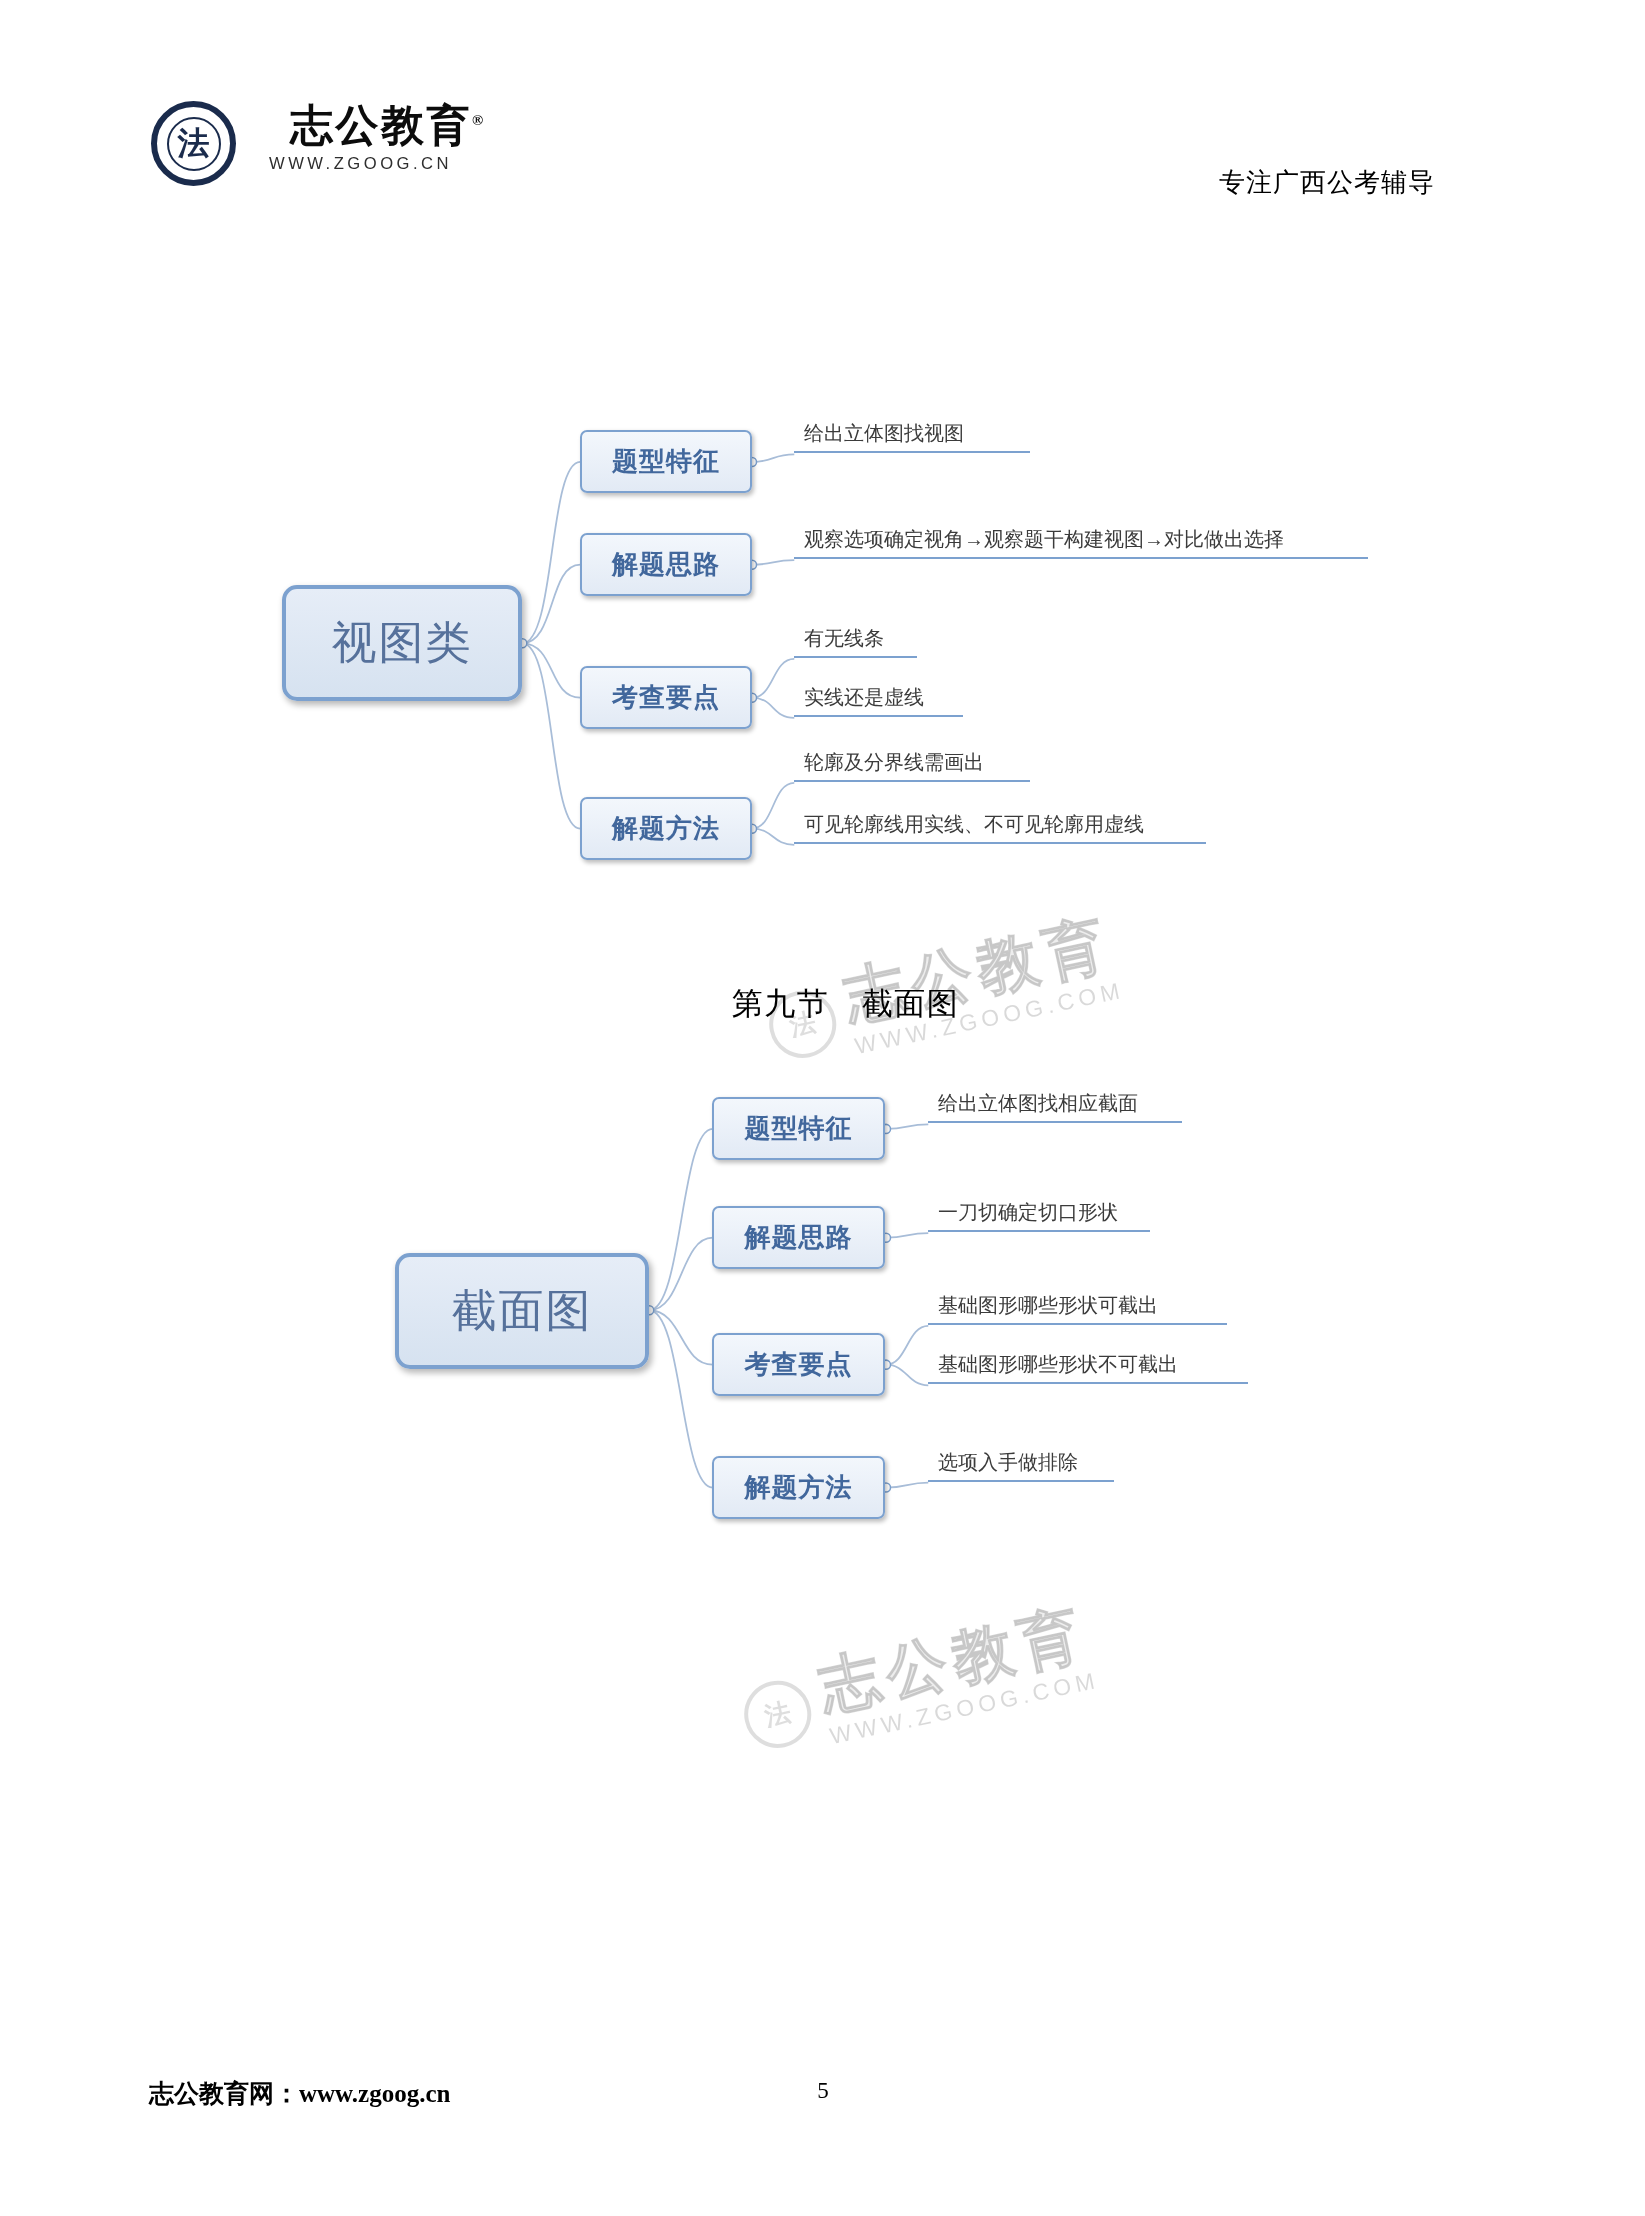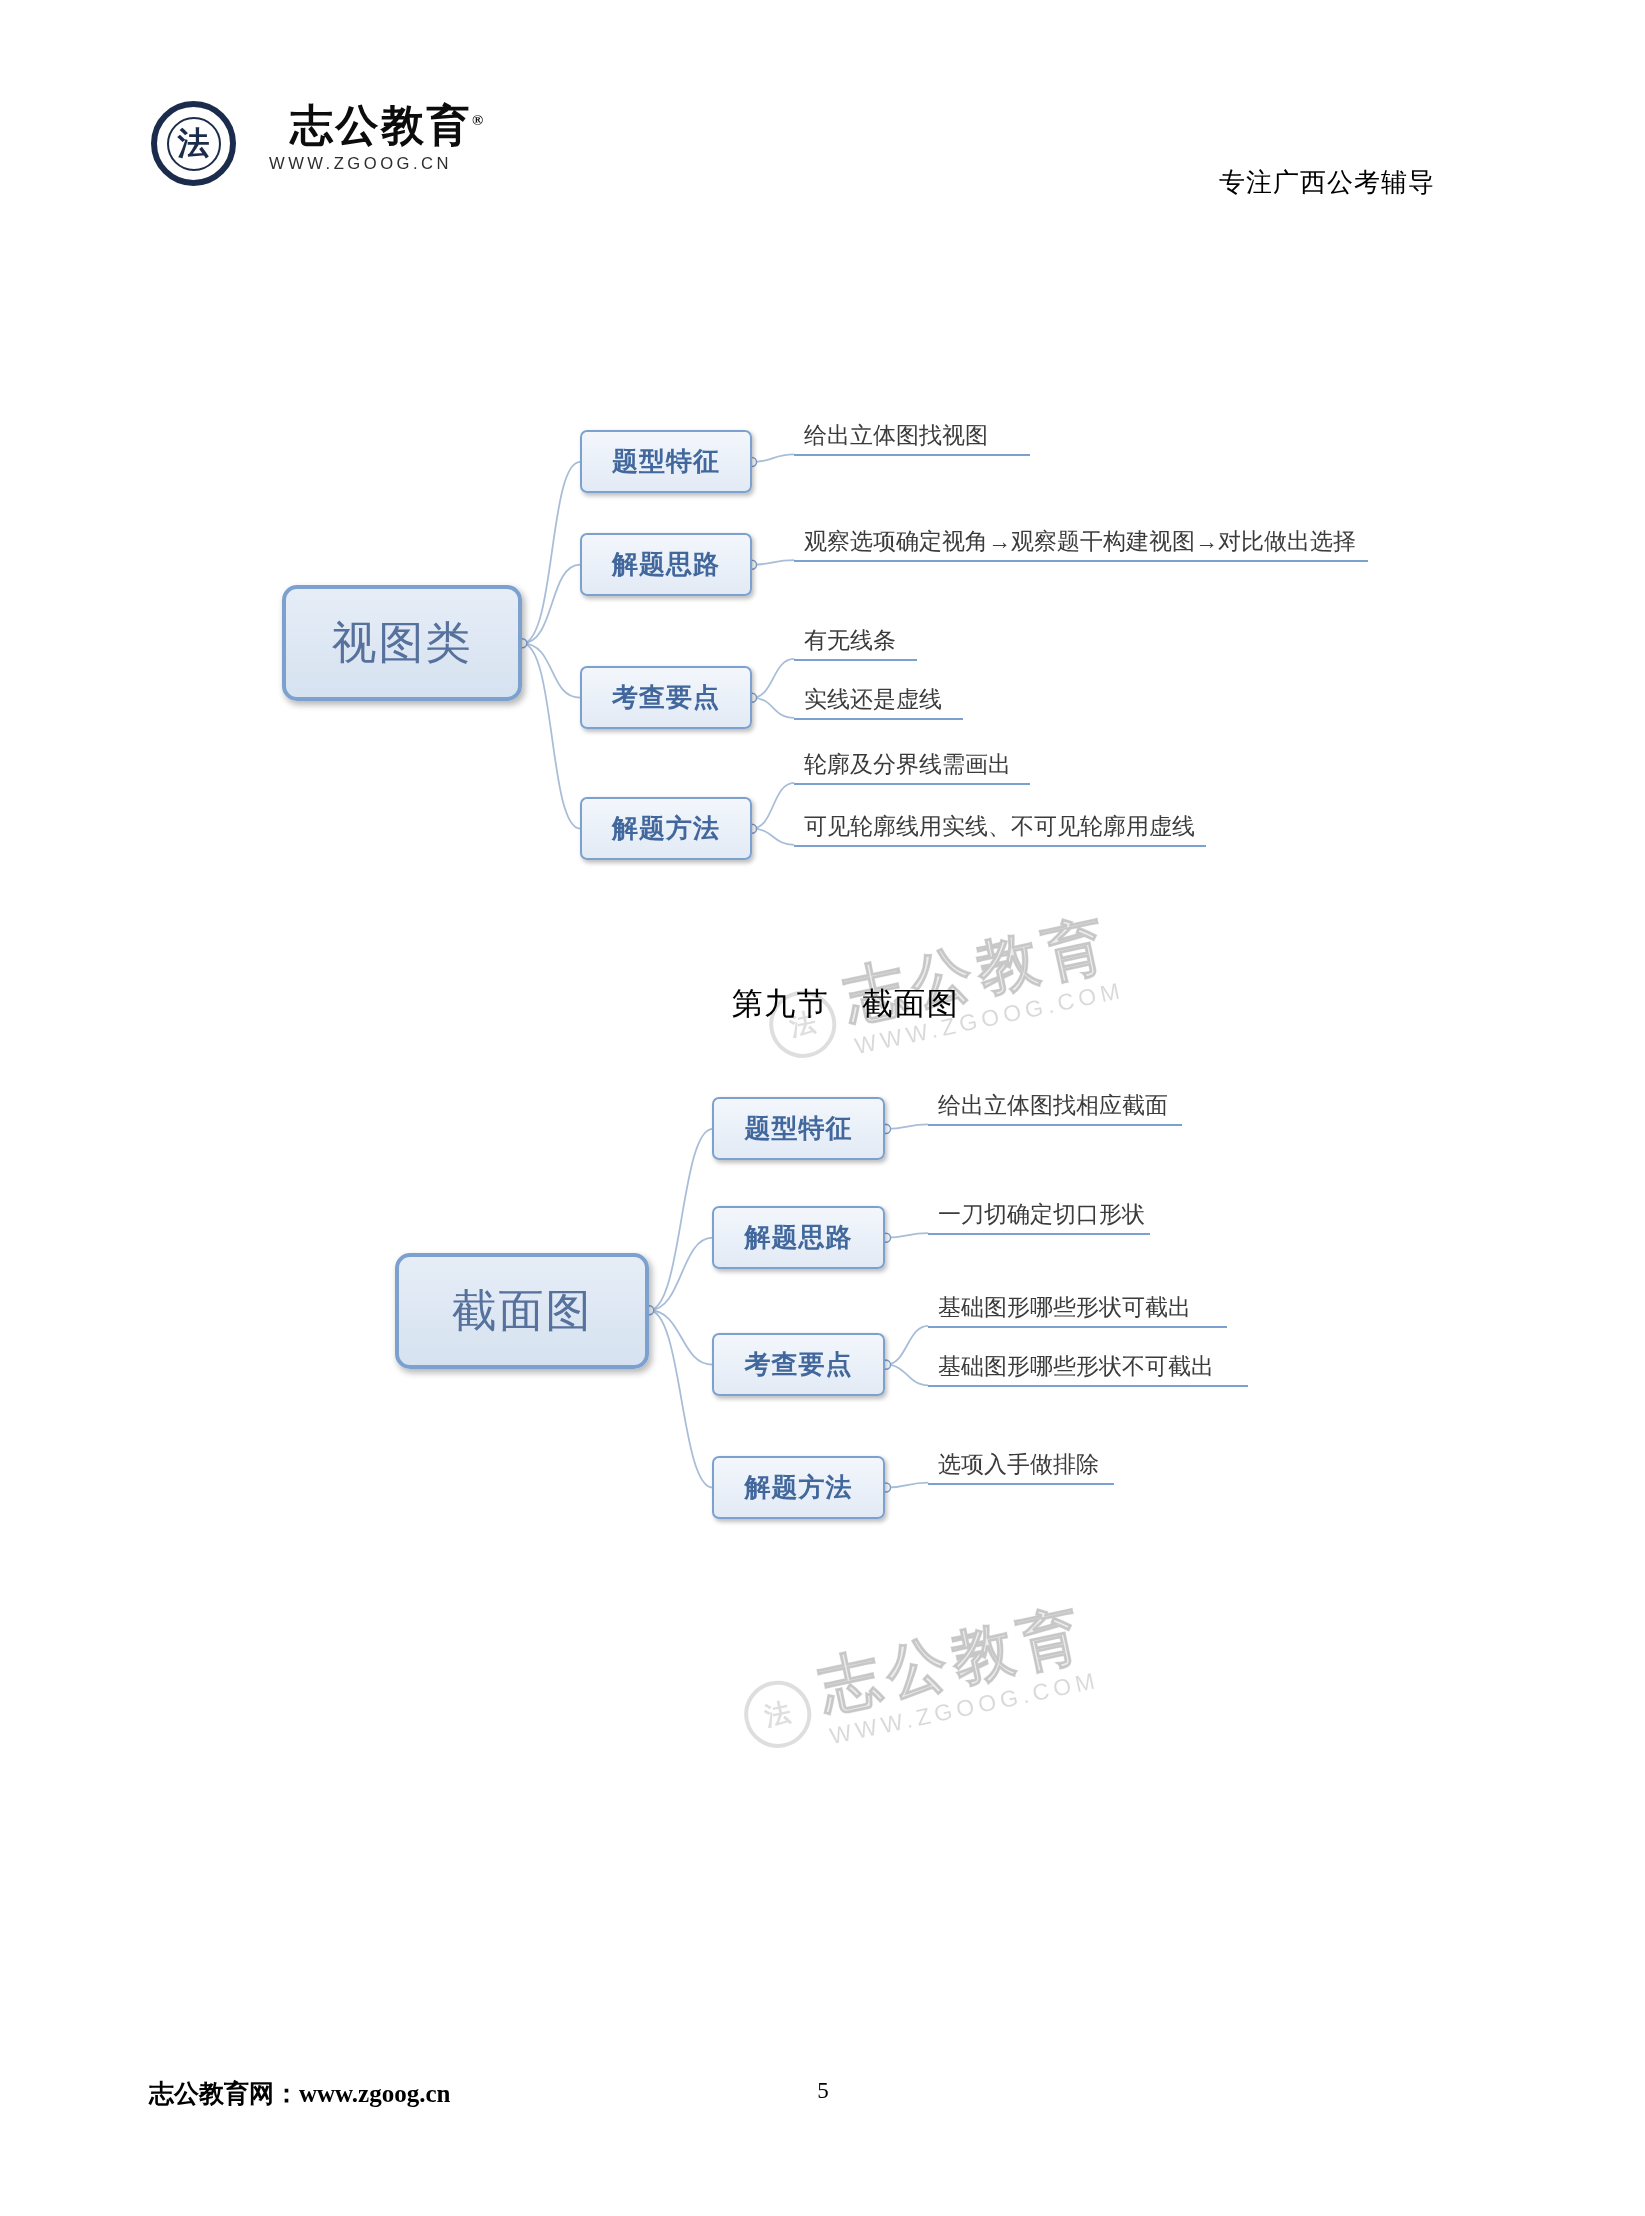--- a/index.html
+++ b/index.html
@@ -44,21 +44,21 @@
   .map-branch {
     position:absolute; border:2.5px solid #7ca1cf; border-radius:7px;
     background:linear-gradient(#f3f7fc, #e2eaf5);
     display:flex; align-items:center; justify-content:center;
     font-family:"Liberation Sans", sans-serif; font-weight:bold;
     font-size:26px; letter-spacing:1px; color:#41679c;
     box-shadow:2px 2.5px 4.5px rgba(0,0,0,0.25);
   }
   .leaf {
     position:absolute; font-family:"Liberation Sans", sans-serif;
-    font-size:23px; color:#3b3b3b; line-height:1.25;
+    font-size:20px; color:#3b3b3b; line-height:1.25;
     padding:0 0 4.5px 10px; border-bottom:2px solid #7ca1cf;
     display:flex; align-items:flex-end;
     text-shadow:none;
   }
   .leaf::after { content:""; }
   .connectors { position:absolute; left:0; top:0; pointer-events:none; }
 
   
   .watermark {
     position:absolute; display:flex; align-items:center; gap:13px;

